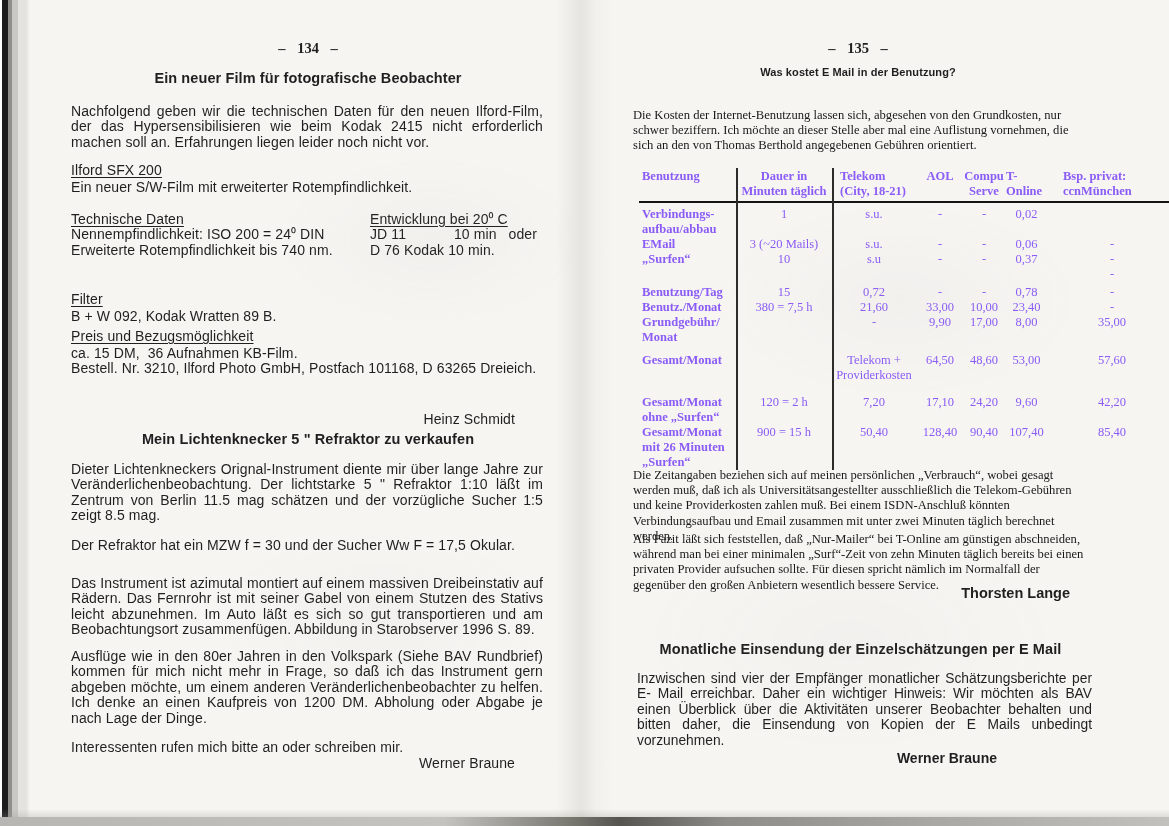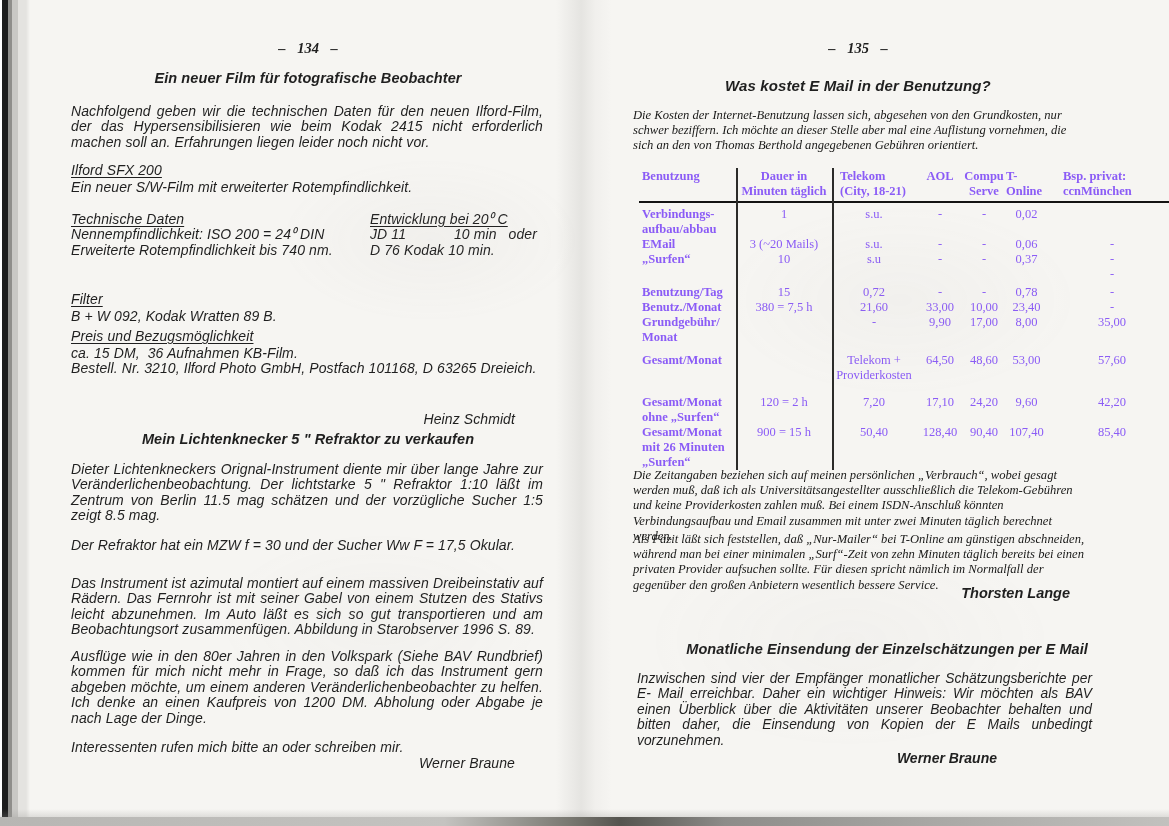--- a/index.html
+++ b/index.html
@@ -16,21 +16,21 @@
     background:linear-gradient(to right,#b7b6b3 0,#c4c3c0 38%,#77766f 49%,#55544f 53%,#8d8c89 62%,#a9a8a5 80%,#c2c1be 100%);}
   .bottom-fade{position:absolute;left:0;right:0;bottom:9px;height:8px;
     background:linear-gradient(to bottom,rgba(150,149,146,0),rgba(150,149,146,.25));}
   .mottle{position:absolute;inset:0;pointer-events:none;opacity:.55;
     background:
       radial-gradient(220px 120px at 430px 240px,rgba(150,148,142,.10),rgba(0,0,0,0) 70%),
       radial-gradient(260px 140px at 900px 300px,rgba(150,148,142,.09),rgba(0,0,0,0) 70%),
       radial-gradient(300px 160px at 850px 640px,rgba(150,148,142,.08),rgba(0,0,0,0) 70%),
       radial-gradient(240px 130px at 380px 620px,rgba(150,148,142,.08),rgba(0,0,0,0) 70%);}
   
-  .abs{position:absolute;font-style:italic;}
+  .abs{position:absolute;}
   .ctr{text-align:center;}
   .rt{text-align:right;}
   .jst{text-align:justify;}
   .pre{white-space:pre-wrap;}
   .und{text-decoration:underline;text-underline-offset:2px;}
   .b{font-weight:bold;}
   
   .sans14{font-size:14px;line-height:15.4px;letter-spacing:.1px;}
   .pagenum{font-family:"Liberation Serif",serif;font-weight:bold;font-size:14.5px;word-spacing:8px;}
   .h-sans{font-weight:bold;font-size:14.5px;letter-spacing:.1px;}
@@ -89,21 +89,21 @@
 
   <div class="abs sans14 jst" style="left:71px;top:462px;width:472px;">Dieter Lichtenkneckers Orignal-Instrument diente mir über lange Jahre zur Veränderlichenbeobachtung. Der lichtstarke 5 " Refraktor 1:10 läßt im Zentrum von Berlin 11.5 mag schätzen und der vorzügliche Sucher 1:5 zeigt 8.5 mag.</div>
   <div class="abs sans14" style="left:71px;top:538px;width:472px;">Der Refraktor hat ein MZW f = 30 und der Sucher Ww F = 17,5 Okular.</div>
   <div class="abs sans14 jst" style="left:71px;top:576px;width:472px;">Das Instrument ist azimutal montiert auf einem massiven Dreibeinstativ auf Rädern. Das Fernrohr ist mit seiner Gabel von einem Stutzen des Stativs leicht abzunehmen. Im Auto läßt es sich so gut transportieren und am Beobachtungsort zusammenfügen. Abbildung in Starobserver 1996 S. 89.</div>
   <div class="abs sans14 jst" style="left:71px;top:649px;width:472px;">Ausflüge wie in den 80er Jahren in den Volkspark (Siehe BAV Rundbrief) kommen für mich nicht mehr in Frage, so daß ich das Instrument gern abgeben möchte, um einem anderen Veränderlichenbeobachter zu helfen. Ich denke an einen Kaufpreis von 1200 DM. Abholung oder Abgabe je nach Lage der Dinge.</div>
   <div class="abs sans14" style="left:71px;top:740px;width:472px;">Interessenten rufen mich bitte an oder schreiben mir.</div>
   <div class="abs sans14 rt" style="left:71px;top:756px;width:444px;">Werner Braune</div>
 
   <div class="abs pagenum ctr" style="left:633px;top:40px;width:450px;text-align:center;">–  135  –</div>
 
-  <div class="abs h-sans ctr" style="left:633px;top:77px;width:450px;font-size:15px;">Was kostet E Mail in der Benutzung?</div>
+  <div class="abs h-sans ctr" style="left:633px;top:66px;width:450px;font-size:11px;">Was kostet E Mail in der Benutzung?</div>
 
   <div class="abs serif12" style="left:633px;top:108px;width:448px;">Die Kosten der Internet-Benutzung lassen sich, abgesehen von den Grundkosten, nur schwer beziffern. Ich möchte an dieser Stelle aber mal eine Auflistung vornehmen, die sich an den von Thomas Berthold angegebenen Gebühren orientiert.</div>
 
   <div class="fee-table">
     <div class="vline" style="left:97px;"></div>
     <div class="vline" style="left:193px;"></div>
 
     <div class="trow thead">
       <div class="cell lab">Benutzung</div>
       <div class="cell">Dauer in
@@ -214,21 +214,21 @@
       <div class="cell">90,40</div>
       <div class="cell">107,40</div>
       <div class="cell">85,40</div>
     </div>
   </div>
 
   <div class="abs serif12" style="left:633px;top:468px;width:452px;">Die Zeitangaben beziehen sich auf meinen persönlichen „Verbrauch“, wobei gesagt werden muß, daß ich als Universitätsangestellter ausschließlich die Telekom-Gebühren und keine Providerkosten zahlen muß. Bei einem ISDN-Anschluß könnten Verbindungsaufbau und Email zusammen mit unter zwei Minuten täglich berechnet werden.</div>
   <div class="abs serif12" style="left:633px;top:532px;width:452px;">Als Fazit läßt sich feststellen, daß „Nur-Mailer“ bei T-Online am günstigen abschneiden, während man bei einer minimalen „Surf“-Zeit von zehn Minuten täglich bereits bei einen privaten Provider aufsuchen sollte. Für diesen spricht nämlich im Normalfall der gegenüber den großen Anbietern wesentlich bessere Service.</div>
   <div class="abs rt b" style="left:633px;top:585px;width:437px;font-size:14.5px;">Thorsten Lange</div>
 
-  <div class="abs h-sans ctr" style="left:633px;top:641px;width:455px;text-align:right;">Monatliche Einsendung der Einzelschätzungen per E Mail</div>
+  <div class="abs h-sans ctr" style="left:633px;top:641px;width:455px;">Monatliche Einsendung der Einzelschätzungen per E Mail</div>
   <div class="abs jst" style="left:637px;top:671px;width:455px;font-size:13.8px;line-height:15.4px;">Inzwischen sind vier der Empfänger monatlicher Schätzungsberichte per E- Mail erreichbar. Daher ein wichtiger Hinweis: Wir möchten als BAV einen Überblick über die Aktivitäten unserer Beobachter behalten und bitten daher, die Einsendung von Kopien der E Mails unbedingt vorzunehmen.</div>
   <div class="abs rt b" style="left:637px;top:750px;width:360px;font-size:14px;">Werner Braune</div>
 
   <div class="mottle"></div>
   <div class="seam"></div>
   <div class="edge-strip"></div>
   <div class="bottom-fade"></div>
   <div class="bottom-band"></div>
 </div>
 

